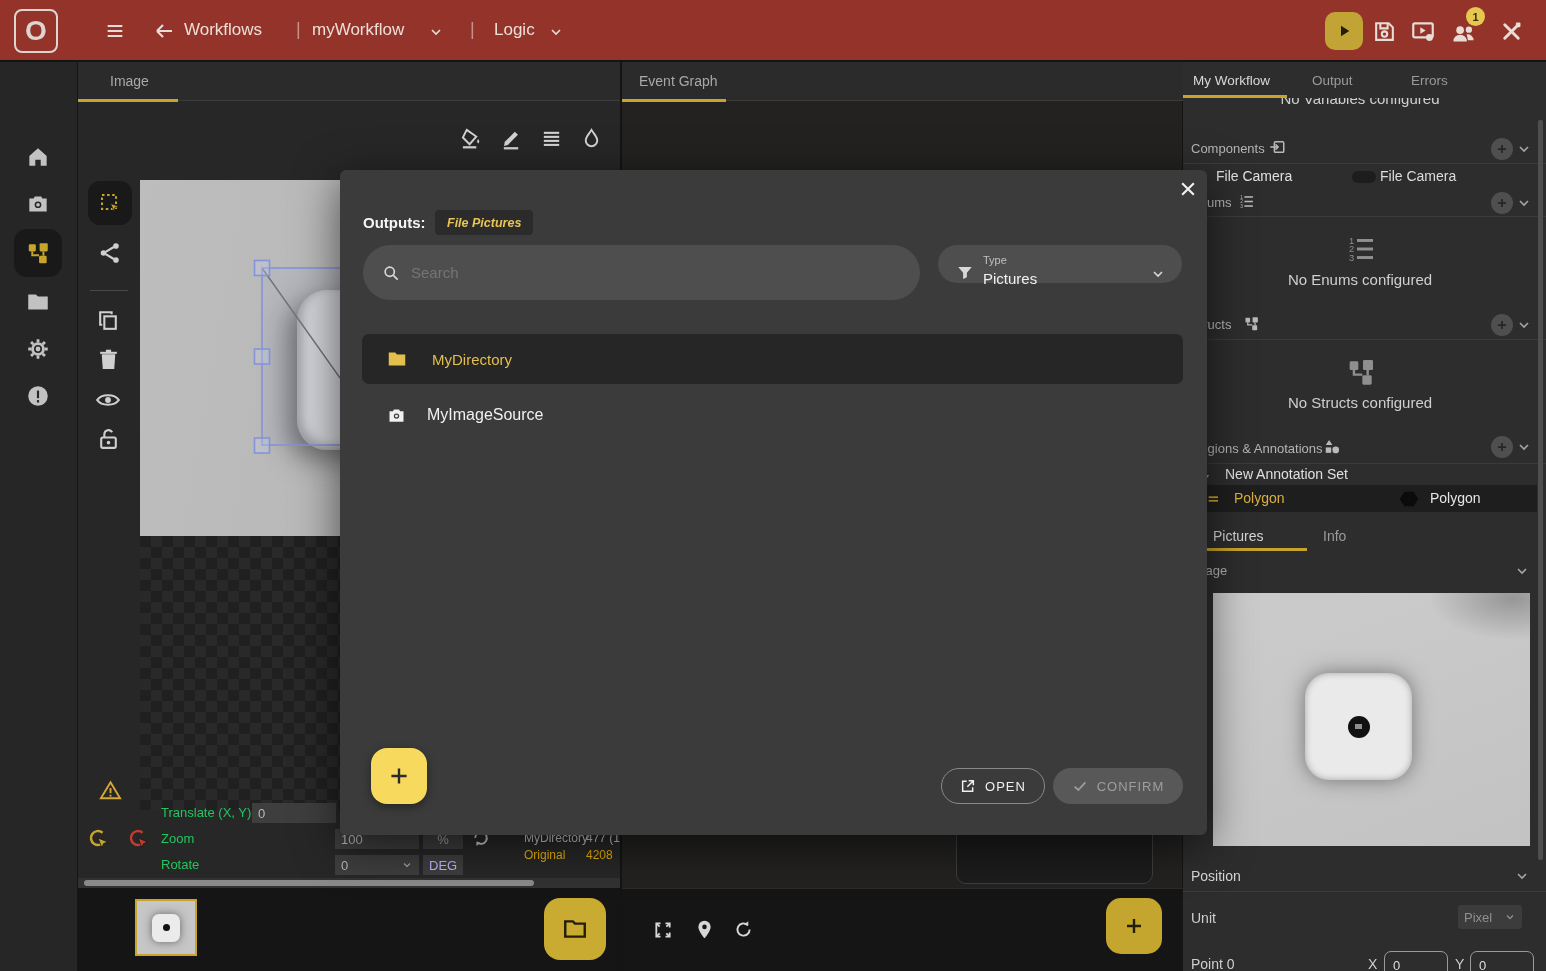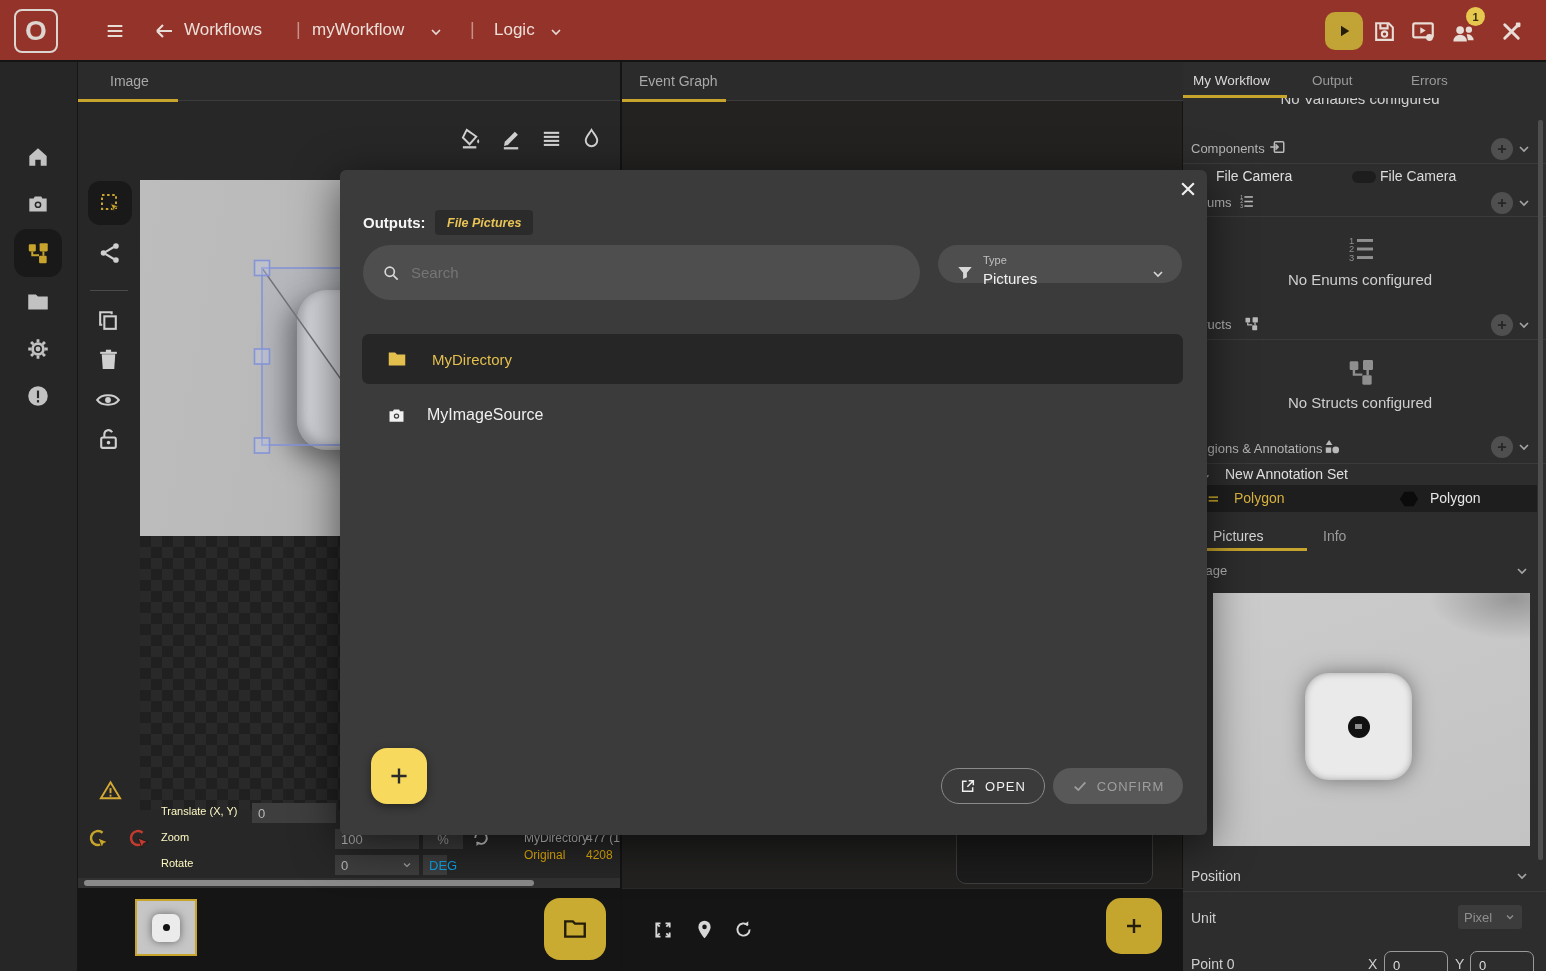--- a/index.html
+++ b/index.html
@@ -15,21 +15,21 @@
 svg{display:block}
 .ico{display:inline-flex;align-items:center;justify-content:center}
 .divider{background:#3b3b3b;height:1px}
 .secLabel{font-size:13px;color:var(--muted)}
 .plusC{width:22px;height:22px;border-radius:50%;background:#4f4f4f;display:flex;align-items:center;justify-content:center;color:#262626}
 .chev{color:#a5a5a5}
 .inputBox{background:#3e3e3e;color:#b9b9b9;font-size:13px;display:flex;align-items:center;padding:0 6px}
 .tabTxt{font-size:14px;color:#a8a8a8}
 .goldbar{position:absolute;height:3px;background:var(--gold)}
 .checker{background:repeating-conic-gradient(#292929 0% 25%,#202020 0% 50%);background-size:22px 22px}
-.rowlabel{font-size:11px;color:#fef9c3}
+.rowlabel{font-size:13px;color:#22c55e}
 </style>
 </head>
 <body>
 
 <div id="root">
 
   <div class="abs" style="left:0;top:0;width:1546px;height:62px;background:var(--red);border-bottom:2px solid #141414">
     <div class="abs flex" style="left:14px;top:9px;width:44px;height:44px;border:2.5px solid #ddd5d0;border-radius:8px;justify-content:center">
       <span style="font-size:28px;font-weight:bold;color:#ddd5d0">O</span>
     </div>
@@ -292,21 +292,21 @@
     </div>
     <span class="abs rowlabel" style="left:83px;top:795px">Rotate</span>
     <div class="abs inputBox" style="left:257px;top:793px;width:84px;height:20px;justify-content:space-between">
       <span>0</span>
       <span class="ico chev">
           <svg width="12" height="12" viewBox="0 0 24 24">
             <path d="M6 9l6 6 6-6" stroke="currentColor" stroke-width="2.4" fill="none"></path>
           </svg>
         </span>
     </div>
-    <div class="abs inputBox" style="left:345px;top:793px;width:24px;height:20px;justify-content:flex-start;color:#0ea5e9">
+    <div class="abs inputBox" style="left:345px;top:793px;width:40px;height:20px;justify-content:flex-start;color:#c4b5fd">
         <span>DEG</span>
       </div>
 
     <div class="abs" style="left:0;top:816px;width:542px;height:10px;background:#323232">
       <div style="position:absolute;left:6px;top:2px;width:450px;height:6px;border-radius:3px;background:#8a8a8a"></div>
     </div>
 
     <div class="abs" style="left:0;top:826px;width:542px;height:83px;background:#151515">
       <div class="abs flex" style="left:57px;top:11px;width:62px;height:57px;border:2px solid var(--gold);background:#c6c6c6;justify-content:center">
         <div style="width:28px;height:28px;border-radius:7px;background:#ebebeb;box-shadow:0 0 8px rgba(60,60,60,.7);display:flex;align-items:center;justify-content:center">

